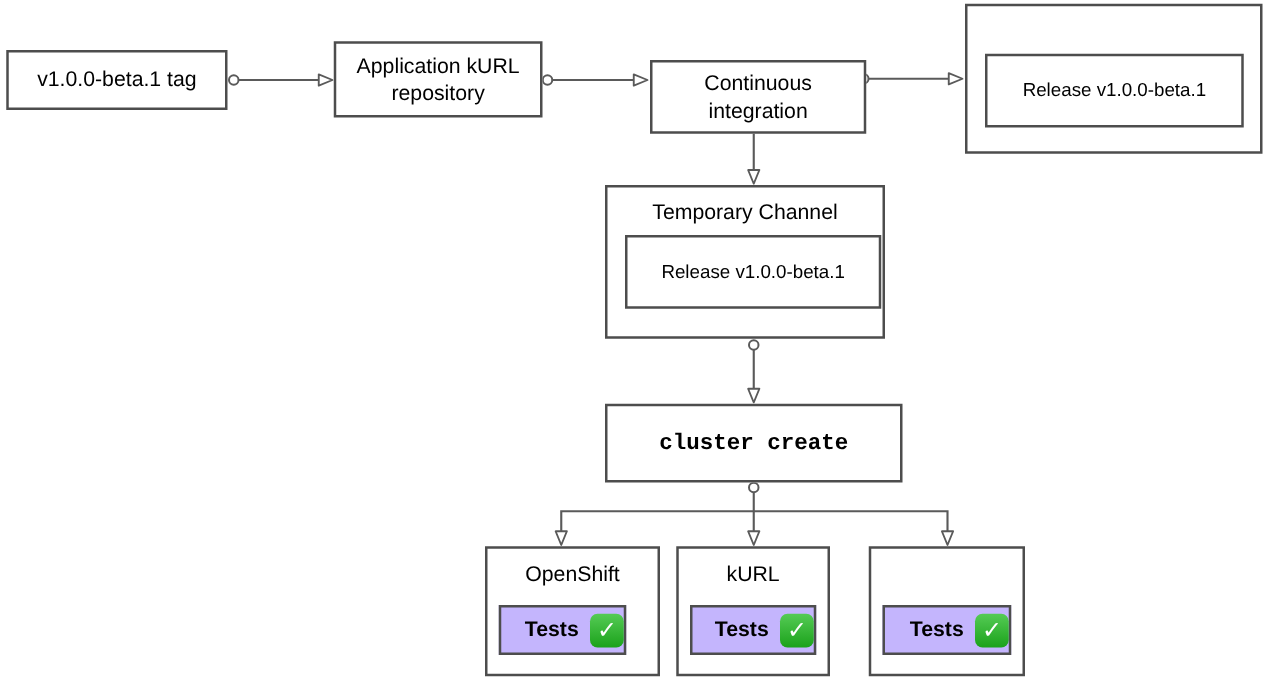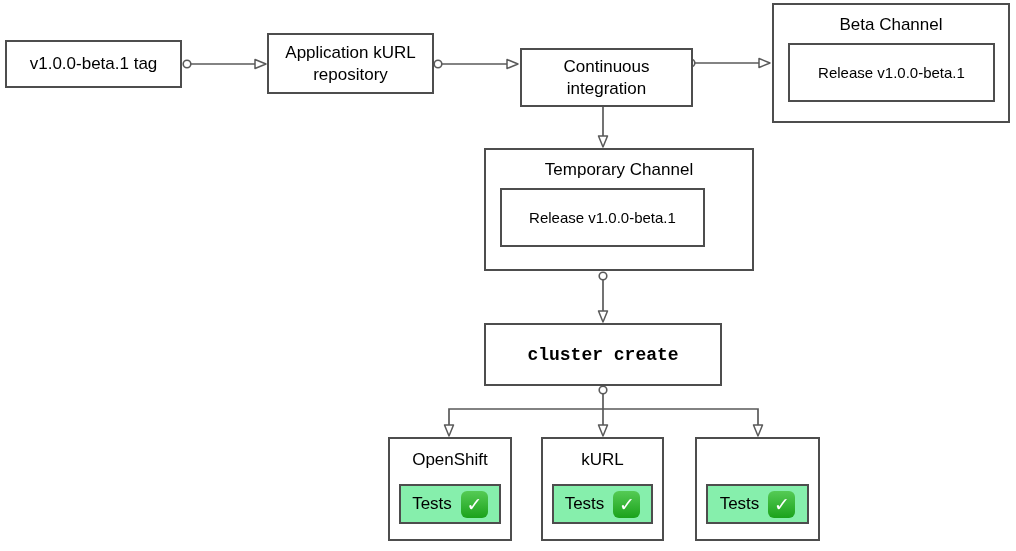--- a/index.html
+++ b/index.html
@@ -71,26 +71,27 @@
     padding-top: 11px;
     line-height: 20px;
   }
   .tests-box {
     position: absolute;
     left: 9px;
     top: 45px;
     height: 40px;
     box-sizing: border-box;
     border: 2px solid var(--box-border, #4d4d4d);
-    background: #86efac;
-    display: flex;
-    align-items: center;
-    justify-content: center;
+    background: #c4b5fd;
+    display: flex;
+    align-items: center;
+    justify-content: flex-end;
     gap: 9px;
     font-size: 17px;
+    font-weight: bold;
   }
   .check-icon {
     width: 27px;
     height: 27px;
     border-radius: 6px;
     background: linear-gradient(180deg, var(--check-green-top, #55cb55), var(--check-green-bottom, #1ba21b));
     display: inline-flex;
     align-items: center;
     justify-content: center;
     flex: 0 0 auto;
@@ -103,24 +104,24 @@
     font-size: 19px;
     line-height: 1;
   }
 
   
   #tag-box      { left: 5px;   top: 40px;  width: 177px; height: 48px;  }
   #repo-box     { left: 267px; top: 33px;  width: 167px; height: 61px;  }
   #ci-box       { left: 520px; top: 48px;  width: 173px; height: 59px;  }
   #beta-box     { left: 772px; top: 3px;   width: 238px; height: 120px; }
   #beta-release { left: 14px;  top: 38px;  width: 207px; height: 59px;  }
-  #temp-box     { left: 484px; top: 148px; width: 270px; height: 123px; }
+  #temp-box     { left: 484px; top: 148px; width: 224px; height: 123px; }
   #temp-release { left: 14px;  top: 38px;  width: 205px; height: 59px;  }
   #cluster-box  { left: 484px; top: 323px; width: 238px; height: 63px;  }
-  #openshift-box{ left: 388px; top: 437px; width: 124px; height: 104px; }
+  #openshift-box{ left: 388px; top: 437px; width: 140px; height: 104px; }
   #kurl-box     { left: 541px; top: 437px; width: 123px; height: 104px; }
   #eks-box      { left: 695px; top: 437px; width: 125px; height: 104px; }
   #openshift-box .tests-box { width: 102px; }
   #kurl-box     .tests-box { width: 101px; }
   #eks-box      .tests-box { width: 103px; }
 </style>
 </head>
 <body>
 
 <div class="canvas">
@@ -174,21 +175,20 @@
 
   <div class="node simple-box" id="repo-box">
     <span>Application kURL repository</span>
   </div>
 
   <div class="node simple-box" id="ci-box">
     <span>Continuous integration</span>
   </div>
 
   <div class="node" id="beta-box">
-    <div class="container-title">Beta Channel</div>
     <div class="inner-box" id="beta-release">
       <span>Release v1.0.0-beta.1</span>
     </div>
   </div>
 
   <div class="node" id="temp-box">
     <div class="container-title">Temporary Channel</div>
     <div class="inner-box" id="temp-release">
       <span>Release v1.0.0-beta.1</span>
     </div>

